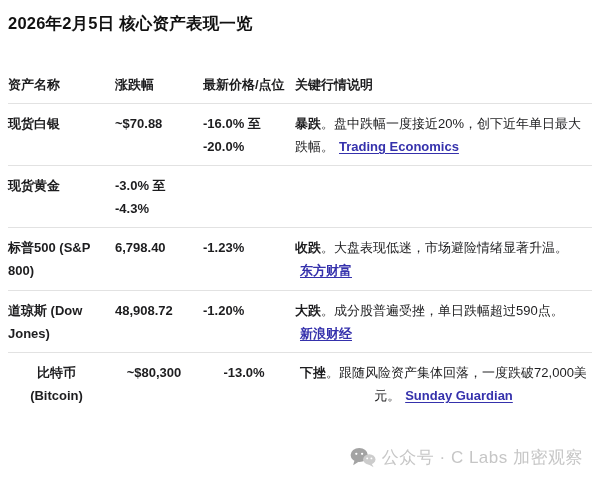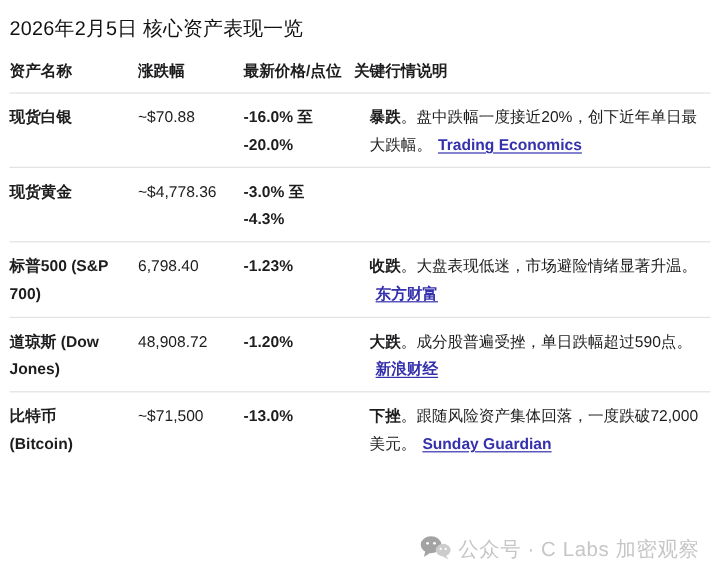--- a/index.html
+++ b/index.html
@@ -13,54 +13,54 @@
   html,body{width:600px;height:486px;overflow:hidden;}
   body{
     background:var(--bg);
     color:var(--text);
     font-family:"Liberation Sans","DejaVu Sans",sans-serif;
     position:relative;
   }
   .page{padding:13px 8px 0 8px;}
   h1{
     font-size:16.5px;
-    font-weight:400;
+    font-weight:700;
     letter-spacing:.2px;
-    margin:0 0 9px 0;
+    margin:0 0 35px 0;
     color:#111;
   }
   .tbl{width:584px;}
   .row{
     display:grid;
     grid-template-columns:107px 88px 92px 1fr;
     border-bottom:1px solid var(--divider);
     align-items:start;
   }
-  .row.last{border-bottom:none;}
+  .row.last{border-bottom:none;text-align:center;}
   .cell{padding:8px 10px 7px 0;font-size:13px;line-height:1.78;}
   .header .cell{font-weight:700;line-height:1.6;padding-top:5px;padding-bottom:7px;}
   .b{font-weight:700;}
-  .price-cell{font-weight:400;}
-  .desc-cell{padding-right:0;margin-left:13px;}
+  .price-cell{font-weight:700;}
+  .desc-cell{padding-right:0;}
   .lead{font-weight:700;}
   a.src-link{
     color:var(--link);
     font-weight:600;
     text-decoration:underline;
     text-underline-offset:2px;
     margin-left:5px;
     cursor:pointer;
     white-space:nowrap;
   }
   .watermark{
     position:absolute;
     right:17px;
     bottom:17px;
     display:flex;
-    align-items:flex-start;
+    align-items:center;
     gap:6px;
     color:var(--watermark);
     font-size:17px;
     letter-spacing:.5px;
     white-space:nowrap;
   }
 </style>
 </head>
 <body>
 
@@ -88,32 +88,31 @@
         <div class="b">-20.0%</div>
       </div>
       <div class="cell desc-cell"><span class="lead">暴跌</span><span>。盘中跌幅一度接近20%，创下近年单日最大跌幅。</span><a class="src-link">Trading Economics</a></div>
     </div>
 
     <div class="row">
       <div class="cell">
         <div class="b">现货黄金</div>
         <div class="b"></div>
       </div>
-      <div class="cell price-cell">~$4,778.36</div>
       <div class="cell">
         <div class="b">-3.0% 至</div>
         <div class="b">-4.3%</div>
       </div>
     </div>
 
 
     <div class="row">
       <div class="cell">
         <div class="b">标普500 (S&amp;P</div>
-        <div class="b">700)</div>
+        <div class="b">800)</div>
       </div>
       <div class="cell price-cell">6,798.40</div>
       <div class="cell">
         <div class="b">-1.23%</div>
         <div class="b"></div>
       </div>
       <div class="cell desc-cell"><span class="lead">收跌</span><span>。大盘表现低迷，市场避险情绪显著升温。</span><a class="src-link">东方财富</a></div>
     </div>
 
     <div class="row">
@@ -127,21 +126,21 @@
         <div class="b"></div>
       </div>
       <div class="cell desc-cell"><span class="lead">大跌</span><span>。成分股普遍受挫，单日跌幅超过590点。</span><a class="src-link">新浪财经</a></div>
     </div>
 
     <div class="row last">
       <div class="cell">
         <div class="b">比特币</div>
         <div class="b">(Bitcoin)</div>
       </div>
-      <div class="cell price-cell">~$71,500</div>
+      <div class="cell price-cell">~$80,300</div>
       <div class="cell">
         <div class="b">-13.0%</div>
         <div class="b"></div>
       </div>
       <div class="cell desc-cell"><span class="lead">下挫</span><span>。跟随风险资产集体回落，一度跌破72,000美元。</span><a class="src-link">Sunday Guardian</a></div>
     </div>
 
   </div>
 </div>
 

